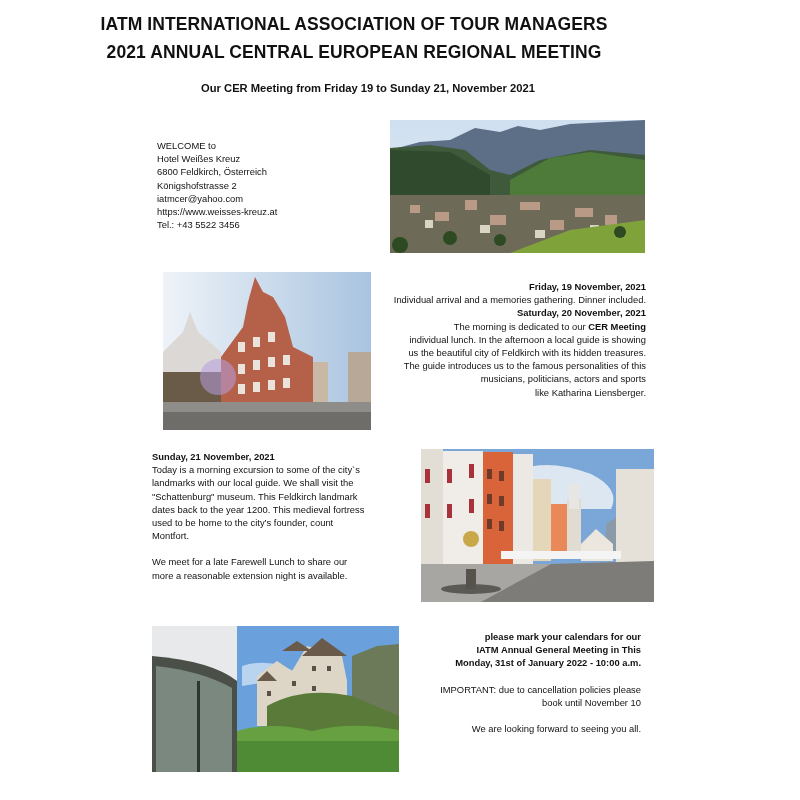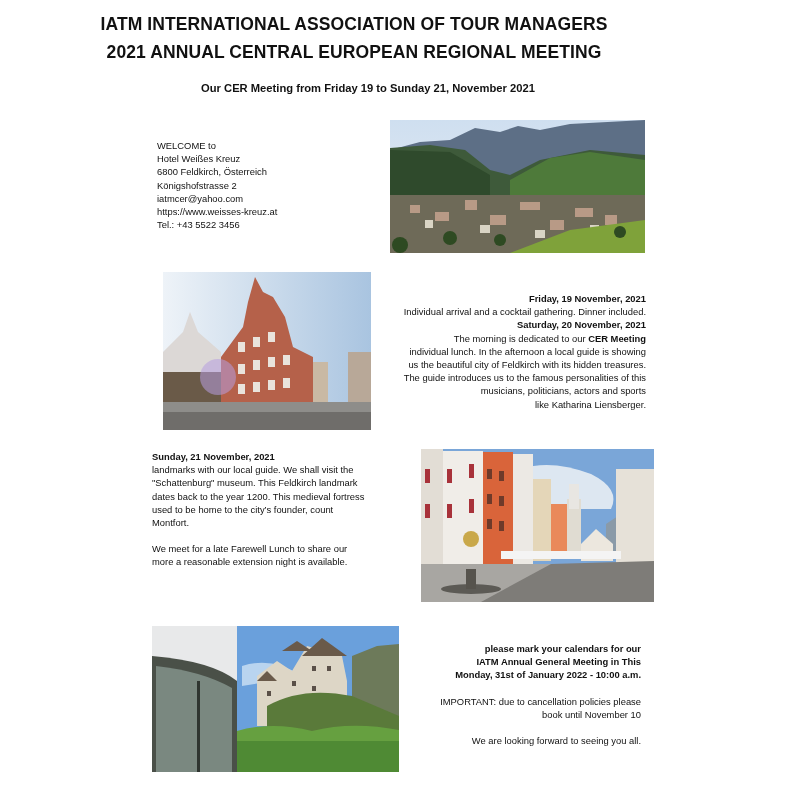--- a/index.html
+++ b/index.html
@@ -8,21 +8,21 @@
       font-family: "Liberation Sans", "DejaVu Sans", sans-serif; color: #111;
     }
     .abs { position: absolute; }
     .title {
       left: 0; width: 708px; text-align: center; font-weight: bold;
       font-size: 17.5px; letter-spacing: 0.1px; color: #111;
     }
     .subtitle { left: 0; width: 736px; text-align: center; font-weight: bold; font-size: 11.2px; }
     .block { font-size: 9.4px; line-height: 13.2px; }
     .block div { white-space: nowrap; }
-    .right { text-align: right; margin-top: 12px; }
+    .right { text-align: right; }
     .b { font-weight: bold; }
     .gap { height: 13px; }
     .photo { overflow: hidden; }
     .photo svg { display: block; width: 100%; height: 100%; }
   </style>
 </head>
 <body>
 
 <div class="abs title" style="top:14px;">IATM INTERNATIONAL ASSOCIATION OF TOUR MANAGERS</div>
 <div class="abs title" style="top:42px;">2021  ANNUAL CENTRAL EUROPEAN REGIONAL MEETING</div>
@@ -106,32 +106,33 @@
     <rect x="150" y="90" width="15" height="45" fill="#c9b9a4"></rect>
     <rect x="185" y="80" width="23" height="55" fill="#b8a898"></rect>
     <circle cx="55" cy="105" r="18" fill="#b79ee0" opacity="0.55"></circle>
     <rect x="0" y="130" width="208" height="28" fill="#8e8d8a"></rect>
     <rect x="0" y="140" width="208" height="18" fill="#6f6d6a"></rect>
   </svg>
 </div>
 
 <div class="abs block right" style="left:380px; top:280px; width:266px;">
   <div class="b">Friday, 19 November, 2021</div>
-  <div>Individual arrival and a cocktail gathering. Dinner included.</div>
+  <div>Individual arrival and a memories gathering. Dinner included.</div>
   <div class="b">Saturday, 20 November, 2021</div>
   <div><span>The morning is dedicated to our </span><span class="b">CER Meeting</span></div>
   <div>individual lunch. In the afternoon a local guide is showing</div>
   <div>us the beautiful city of Feldkirch with its hidden treasures.</div>
   <div>The guide introduces us to the famous personalities of this</div>
   <div>musicians, politicians, actors and sports</div>
   <div>like Katharina Liensberger.</div>
 </div>
 
 <div class="abs block" style="left:152px; top:450px;">
   <div class="b">Sunday, 21 November, 2021</div>
+  <div>Today is a morning excursion to some of the city`s</div>
   <div>landmarks with our local guide. We shall visit the</div>
   <div>"Schattenburg" museum. This Feldkirch landmark</div>
   <div>dates back to the year 1200. This medieval fortress</div>
   <div>used to be home to the city’s founder, count</div>
   <div>Montfort.</div>
   <div class="gap"></div>
   <div>We meet for a late Farewell Lunch to share our</div>
   <div>more a reasonable extension night is available.</div>
 </div>
 

